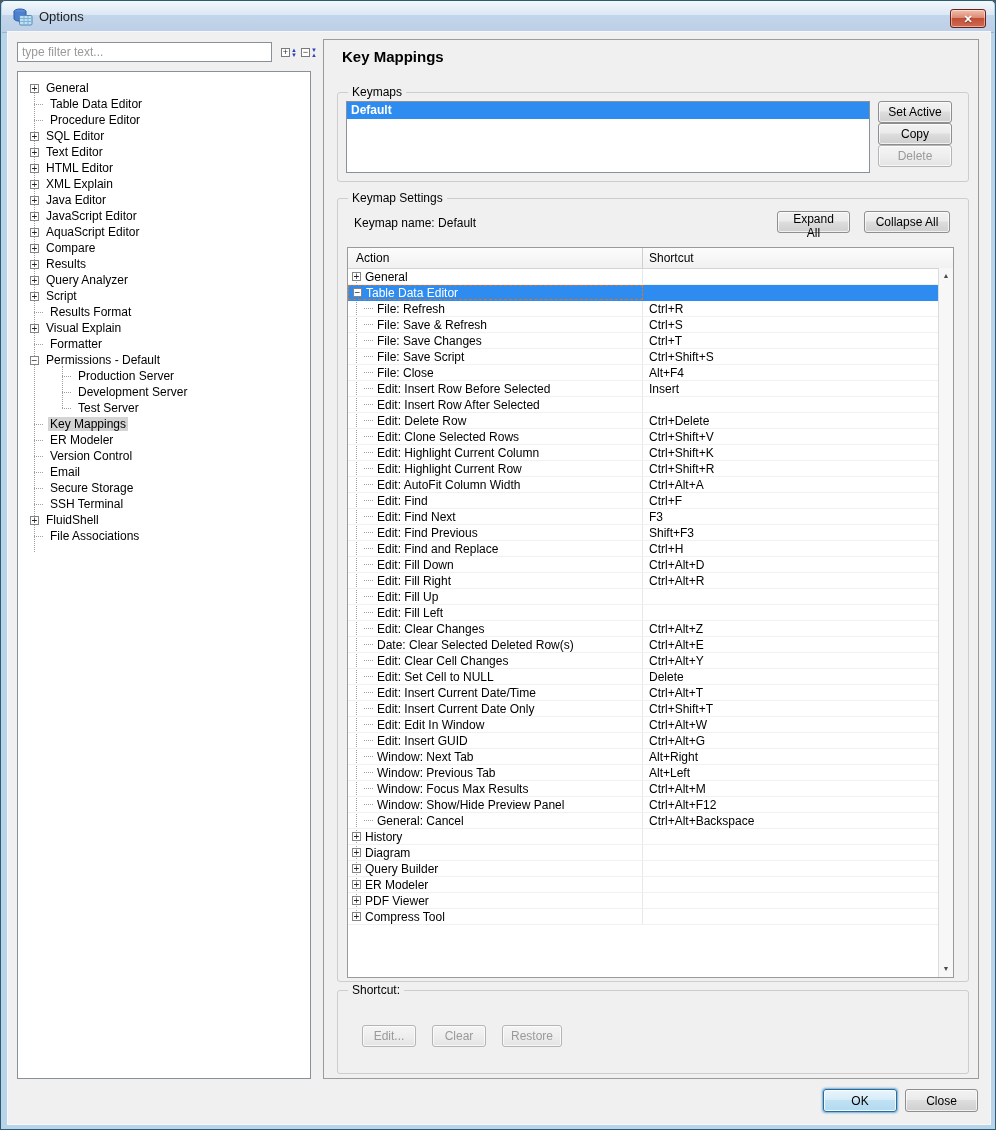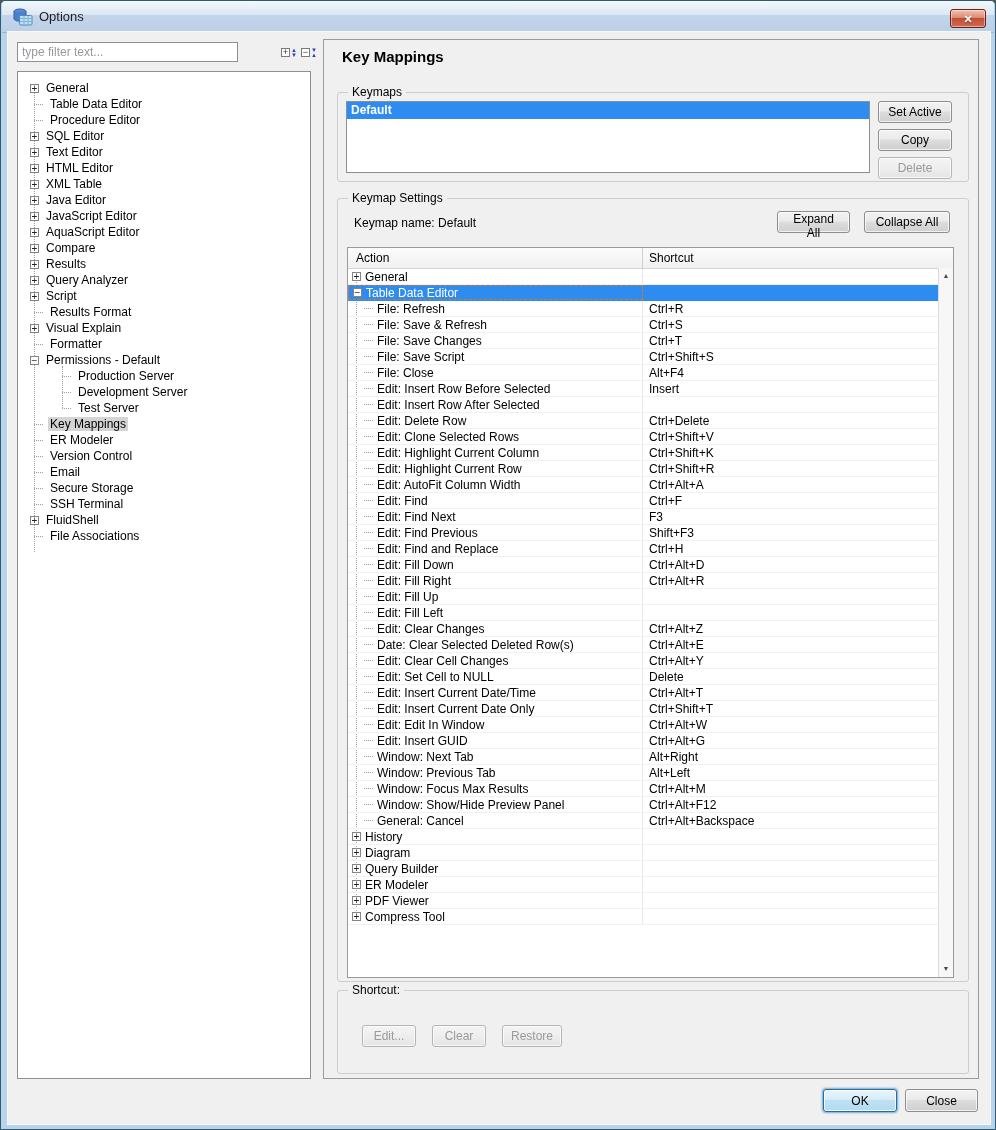--- a/index.html
+++ b/index.html
@@ -5,21 +5,21 @@
   html,body{margin:0;padding:0;background:#555;}
   *{font-family:"Liberation Sans",sans-serif;}
   .window{position:relative;width:996px;height:1130px;background:#b9d4ea;border:1px solid #2b5d73;box-sizing:border-box;border-radius:5px 5px 0 0;overflow:hidden;}
   .titlebar{position:absolute;left:1px;right:1px;top:0;height:31px;background:linear-gradient(#f4f8fc,#dbe7f4 45%,#c2d5ea 46%,#bccfe6);border-bottom:1px solid #9fb4cc;border-radius:4px 4px 0 0;display:flex;align-items:center;}
   .winicon{margin:0 6px 0 10px;display:inline-flex;}
   .wintitle{font-size:13px;color:#1e1e1e;}
   .closebtn{position:absolute;right:8px;top:8px;width:36px;height:19px;border:1px solid #6e1f14;border-radius:3px;background:linear-gradient(#efc0ae,#dd8a74 45%,#c14f38 50%,#cf6a52);box-shadow:inset 0 0 0 1px rgba(255,255,255,.45);cursor:pointer;padding:0;}
   .closebtn span{color:#fff;font-size:11px;font-weight:bold;line-height:16px;text-shadow:0 1px 1px rgba(0,0,0,.45);}
   .client{position:absolute;left:7px;top:31px;width:982px;height:1092px;background:#f0f0f0;box-shadow:0 0 0 1px rgba(255,255,255,.85);}
   
-  .filter{position:absolute;left:9px;top:10px;width:221px;height:20px;border:1px solid #8a9097;background:#fff;font-size:12px;padding:0 4px;box-sizing:border-box;color:#a16207;}
+  .filter{position:absolute;left:9px;top:10px;width:255px;height:20px;border:1px solid #8a9097;background:#fff;font-size:12px;padding:0 4px;box-sizing:border-box;color:#a16207;}
   .filter::placeholder{color:#9a9a9a;}
   .treeicon{position:absolute;top:12px;width:18px;height:17px;display:flex;align-items:center;cursor:pointer;}
   .ti1{left:273px;} .ti2{left:293px;}
   .mini-box{width:9px;height:9px;box-sizing:border-box;border:1px solid #7a7a7a;background:#fff;font-size:9px;line-height:7px;text-align:center;color:#333;}
   .mini-arrows{display:flex;flex-direction:column;margin-left:1px;}
   .mini-arrows i{font-style:normal;font-size:6px;line-height:5px;color:#2b3fbf;}
   .treepanel{position:absolute;left:9px;top:39px;width:294px;height:1008px;background:#fff;border:1px solid #8a9097;box-sizing:border-box;padding-top:8px;overflow:hidden;}
   .vline{position:absolute;border-left:1px dotted #9f9f9f;width:0;}
   .vl-main{left:16px;top:16px;height:464px;}
   .vl-child{left:44px;top:294px;height:42px;}
@@ -30,21 +30,21 @@
   .tree-label{padding:0 2px;}
   .tree-label.selected{background:#d4d4d4;}
   
   .mainpanel{position:absolute;left:315px;top:7px;width:656px;height:1040px;border:1px solid #9b9b9b;background:#f0f0f0;box-sizing:border-box;}
   .page-title{position:absolute;left:18px;top:8px;font-size:15px;font-weight:bold;color:#000;margin:0;}
   .group{position:absolute;left:13px;width:632px;border:1px solid #cdcdcd;border-radius:3px;box-sizing:border-box;}
   .legend{position:absolute;top:-8px;left:10px;background:#f0f0f0;padding:0 4px;font-size:12px;color:#000;line-height:14px;}
   .g-keymaps{top:52px;height:90px;}
   .klist{position:absolute;left:8px;top:8px;width:524px;height:72px;background:#fff;border:1px solid #8a9097;box-sizing:border-box;overflow:hidden;}
   .kitem{height:17px;background:#2e8cf0;color:#fff;font-weight:bold;font-size:12px;line-height:17px;padding:0 4px;}
-  .kbtns{position:absolute;right:16px;top:8px;display:flex;flex-direction:column;gap:6px;}
+  .kbtns{position:absolute;right:16px;top:8px;display:flex;flex-direction:column;}
   .btn{height:22px;border:1px solid #8e8e8e;border-radius:3px;background:linear-gradient(#f2f2f2,#ebebeb 45%,#dddddd 50%,#cfcfcf);font-size:12px;color:#000;box-shadow:inset 0 0 0 1px rgba(255,255,255,.7);cursor:pointer;padding:0 8px;}
   .btn.disabled{border-color:#b5b5b5;background:linear-gradient(#f4f4f4,#eeeeee 50%,#e4e4e4);color:#9a9a9a;cursor:default;}
   .kbtns .btn{width:74px;padding:0;}
   .g-settings{top:158px;height:784px;}
   .kname{position:absolute;left:16px;top:17px;font-size:12px;color:#000;}
   .btn-expand{position:absolute;left:439px;top:12px;width:73px;}
   .btn-collapse{position:absolute;left:526px;top:12px;width:86px;}
   .ktable{position:absolute;left:9px;top:48px;width:607px;height:731px;background:#fff;border:1px solid #9a9a9a;box-sizing:border-box;overflow:hidden;}
   .thead{display:flex;height:20px;background:linear-gradient(#fcfcfc,#f1f1f1);border-bottom:1px solid #d4d4d4;font-size:12px;align-items:center;}
   .hcell-a{width:295px;flex:none;padding-left:8px;border-right:1px solid #cfcfcf;box-sizing:border-box;height:20px;line-height:20px;}
@@ -122,21 +122,21 @@
         <div class="tree-row lvl0">
           <span class="expander">+</span>
           <span class="tree-label">Text Editor</span>
         </div>
         <div class="tree-row lvl0">
           <span class="expander">+</span>
           <span class="tree-label">HTML Editor</span>
         </div>
         <div class="tree-row lvl0">
           <span class="expander">+</span>
-          <span class="tree-label">XML Table</span>
+          <span class="tree-label">XML Explain</span>
         </div>
         <div class="tree-row lvl0">
           <span class="expander">+</span>
           <span class="tree-label">Java Editor</span>
         </div>
         <div class="tree-row lvl0">
           <span class="expander">+</span>
           <span class="tree-label">JavaScript Editor</span>
         </div>
         <div class="tree-row lvl0">

